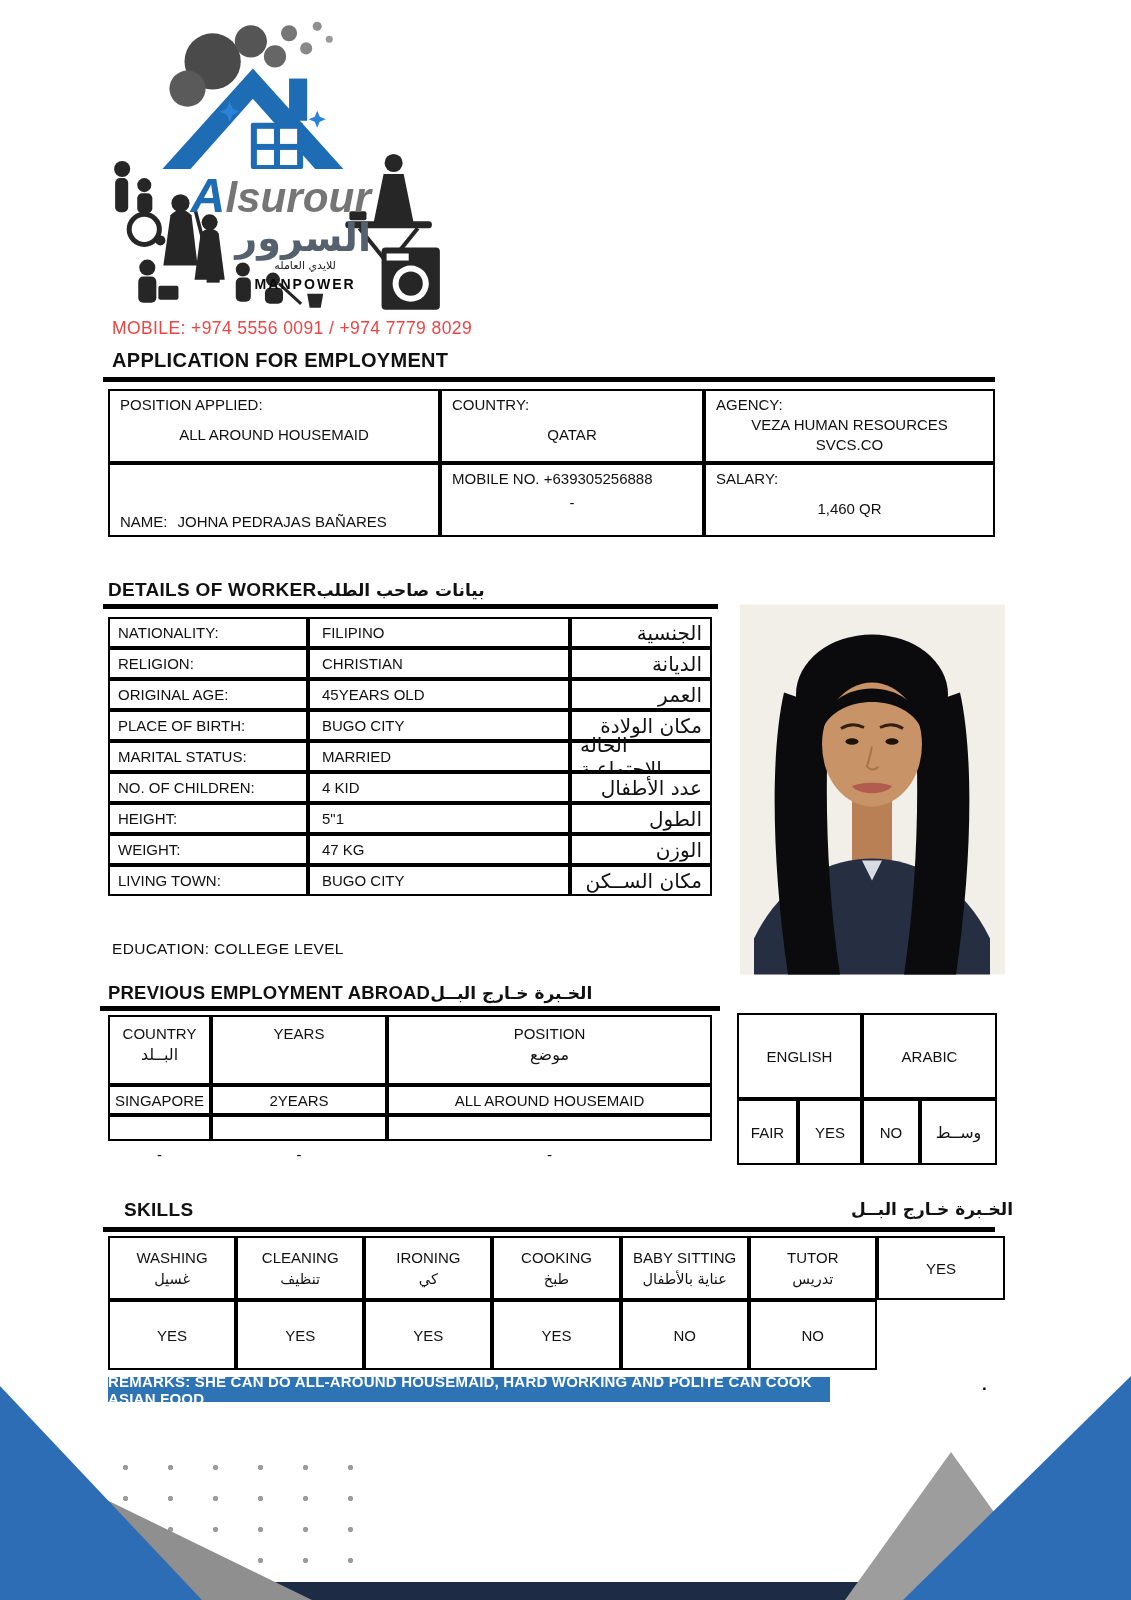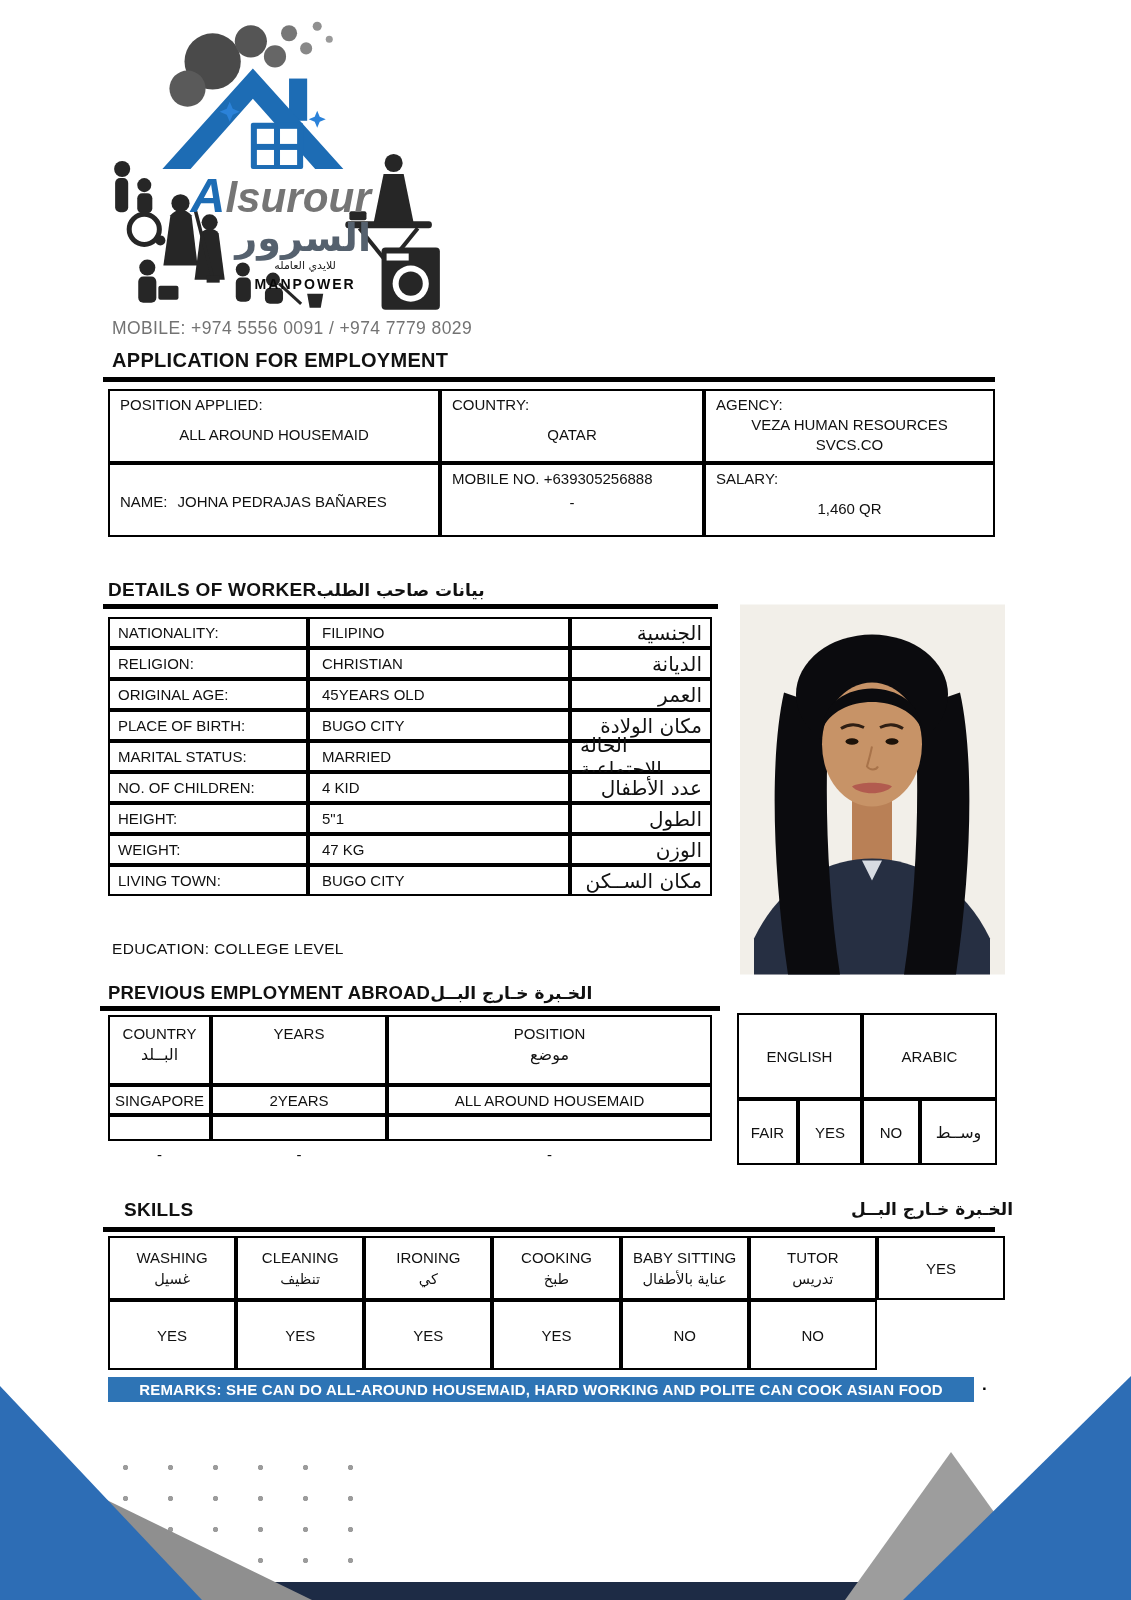--- a/index.html
+++ b/index.html
@@ -8,32 +8,32 @@
   .page{position:relative;width:1131px;height:1600px;margin:0 auto;background:#fff;overflow:hidden}
   .abs{position:absolute}
   .rule{position:absolute;background:#000;height:5px}
   .grid{position:absolute;display:grid;gap:0}
   .cell{border:2px solid #000;background:#fff}
 
   
   .logo-wrap{left:92px;top:6px;width:372px;height:312px}
   svg text{font-family:"Liberation Sans",sans-serif}
   svg text.ar{font-family:"DejaVu Sans",sans-serif}
-  .mobile-line{left:112px;top:318px;font-size:17.5px;letter-spacing:.4px;color:#737373}
+  .mobile-line{left:112px;top:318px;font-size:17.5px;letter-spacing:.4px;color:#ef4444}
 
   
   .app-title{left:112px;top:349px;font-size:20px;font-weight:700;letter-spacing:.3px}
   .rule-app{left:103px;top:377px;width:892px}
   .app-grid{left:108px;top:389px;width:887px;grid-template-columns:332px 264px 1fr;grid-template-rows:74px 74px}
   .app-cell{padding:5px 10px;font-size:15px}
   .app-cell .lbl{font-size:15px}
   .app-cell .val{text-align:center;margin-top:12px;white-space:pre-line;line-height:1.35}
   .app-cell .val.tight{margin-top:2px}
   .app-cell .val.mid{margin-top:6px}
-  .name-cell{display:flex;gap:10px;align-items:center;padding-top:7px}
+  .name-cell{display:flex;gap:10px;align-items:flex-end;padding-top:7px}
 
   
   .details-head{left:108px;top:579px;width:604px;display:flex;align-items:baseline}
   .sec-title{font-size:19px;font-weight:700;letter-spacing:.3px}
   .head-ar{font-size:17px;font-weight:700}
   .rule-details{left:103px;top:604px;width:615px}
   .details-grid{left:108px;top:617px;width:604px;grid-template-columns:200px 262px 1fr;grid-auto-rows:31px}
   .d-cell{display:flex;align-items:center;padding:0 8px;font-size:15px}
   .d-val{padding-left:12px}
   .d-ar{justify-content:flex-end;font-size:20px}
@@ -61,21 +61,21 @@
 
   
   .skills-head{left:124px;top:1199px;width:889px;display:flex;justify-content:space-between;align-items:flex-start}
   .rule-skills{left:103px;top:1227px;width:892px}
   .skills-grid{left:108px;top:1236px;width:897px;grid-template-columns:repeat(7,1fr);grid-template-rows:64px 70px}
   .s-head{display:flex;flex-direction:column;align-items:center;justify-content:center;gap:5px;font-size:15px;text-align:center}
   .s-head .ar{font-size:14.5px}
   .s-val{display:flex;align-items:center;justify-content:center;font-size:15px}
 
   
-  .remarks{left:108px;top:1377px;width:866px;height:25px;background:#2e74b5;color:#fff;display:flex;align-items:center;justify-content:center;font-weight:700;font-size:15px;letter-spacing:.2px}
+  .remarks{left:108px;top:1377px;width:722px;height:25px;background:#2e74b5;color:#fff;display:flex;align-items:center;justify-content:center;font-weight:700;font-size:15px;letter-spacing:.2px}
   .remarks-period{left:982px;top:1375px;font-size:17px;font-weight:700;color:#000}
 
   
   .dots{left:103px;top:1452px;width:265px;height:122px;background-image:radial-gradient(circle,#9c9c9c 2.3px,transparent 3px);background-size:45px 31px}
   .bottom-strip{left:185px;top:1582px;width:946px;height:18px;background:#1d2b45}
   .tri{position:absolute}
   .tri-left-gray{left:0;top:1448px;width:312px;height:152px;background:#8f8f8f;clip-path:polygon(0 0,0 100%,100% 100%)}
   .tri-left-blue{left:0;top:1386px;width:202px;height:214px;background:#2d6db5;clip-path:polygon(0 0,0 100%,100% 100%)}
   .tri-right-gray{left:845px;top:1452px;width:212px;height:148px;background:#9d9d9d;clip-path:polygon(50% 0,0 100%,100% 100%)}
   .tri-right-blue{left:903px;top:1376px;width:228px;height:224px;background:#2d6db5;clip-path:polygon(100% 0,0 100%,100% 100%)}

